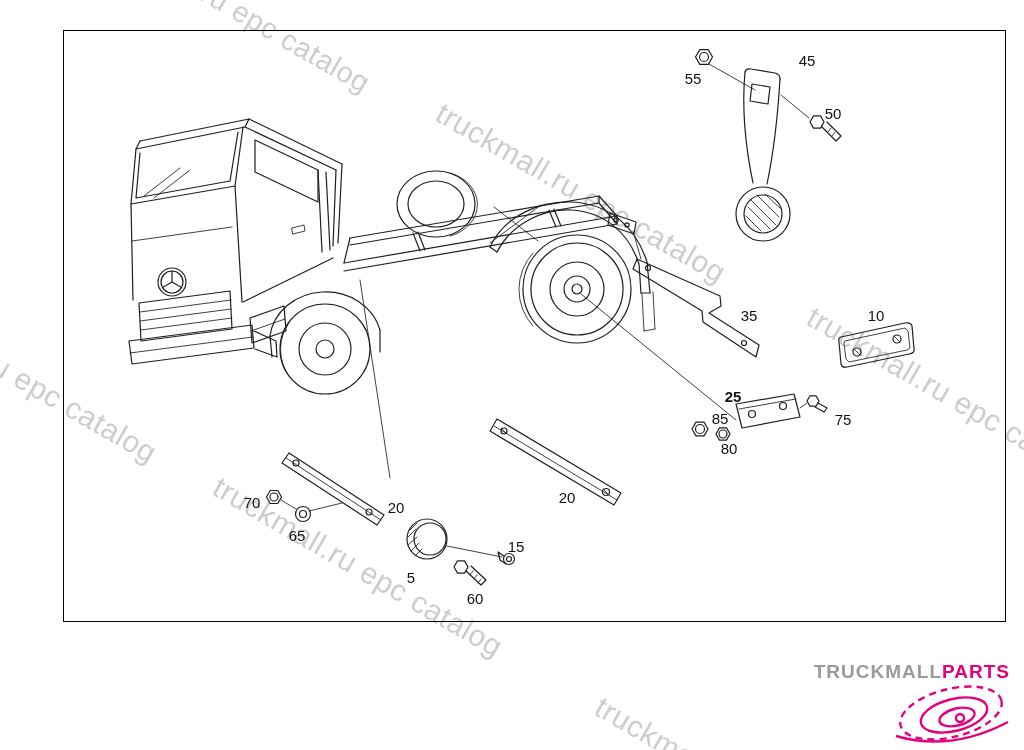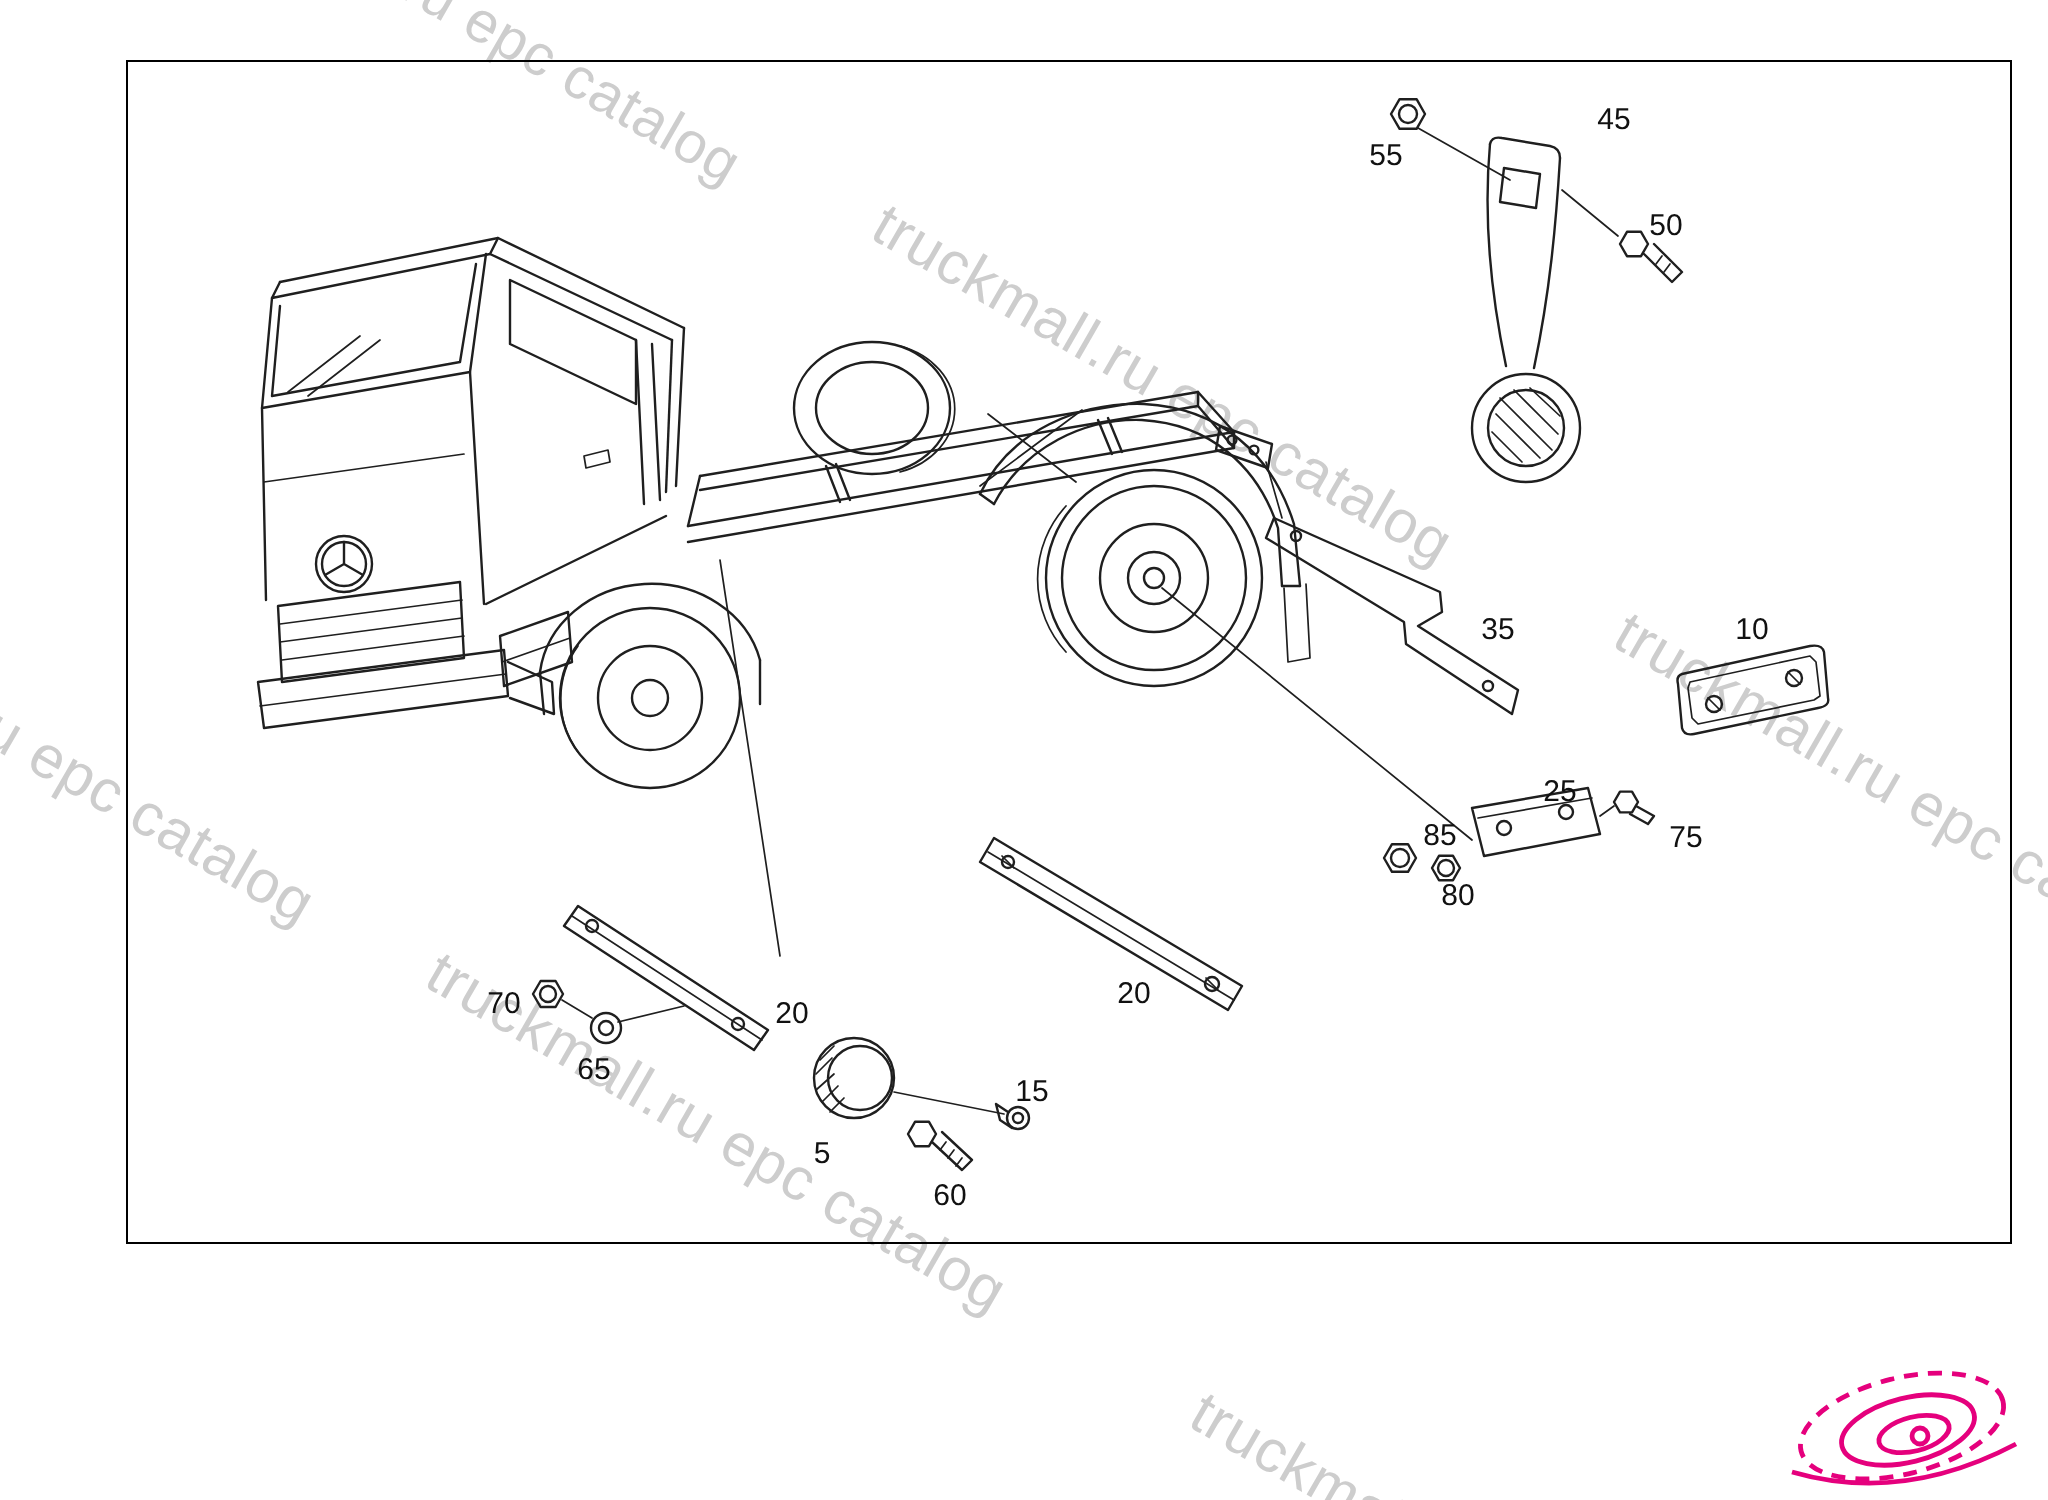--- a/index.html
+++ b/index.html
@@ -234,33 +234,34 @@
 
     </g>
   </svg>
 
   <div class="layer">
       <div class="callout" style="left: 772px; top: 60px; margin-left: 35px;">45</div>
       <div class="callout" style="left: 693px; top: 78px;">55</div>
       <div class="callout" style="left: 833px; top: 113px;">50</div>
       <div class="callout" style="left: 876px; top: 315px;">10</div>
       <div class="callout" style="left: 749px; top: 315px;">35</div>
-      <div class="callout" style="left: 780px; top: 396px;">25</div>
+      <div class="callout" style="left: 733px; top: 396px; font-weight: bold;">25</div>
       <div class="callout" style="left: 843px; top: 419px;">75</div>
       <div class="callout" style="left: 683px; top: 418px; margin-left: 37px;">85</div>
       <div class="callout" style="left: 729px; top: 448px;">80</div>
       <div class="callout" style="left: 567px; top: 497px;">20</div>
       <div class="callout" style="left: 396px; top: 495px; margin-top: 12px;">20</div>
       <div class="callout" style="left: 252px; top: 502px;">70</div>
       <div class="callout" style="left: 297px; top: 535px;">65</div>
       <div class="callout" style="left: 411px; top: 577px;">5</div>
       <div class="callout" style="left: 516px; top: 546px;">15</div>
       <div class="callout" style="left: 475px; top: 598px;">60</div>
     </div>
 
+  <div class="brand"><span class="b1">TRUCKMALL</span><span class="b2">PARTS</span></div>
 
   <svg class="swirl" width="130" height="68" viewBox="0 0 130 68">
     <ellipse class="swl dash" cx="63" cy="33" rx="52" ry="24" transform="rotate(-14 63 33)"></ellipse>
     <ellipse class="swl" cx="66" cy="35" rx="34" ry="16" transform="rotate(-14 66 35)"></ellipse>
     <ellipse class="swl" cx="69" cy="37" rx="18" ry="8.5" transform="rotate(-14 69 37)"></ellipse>
     <circle class="swl" cx="72" cy="38" r="4"></circle>
     <path class="swl" d="M8,56 Q63,72 120,42" stroke-width="3"></path>
   </svg>
 
 </div>

